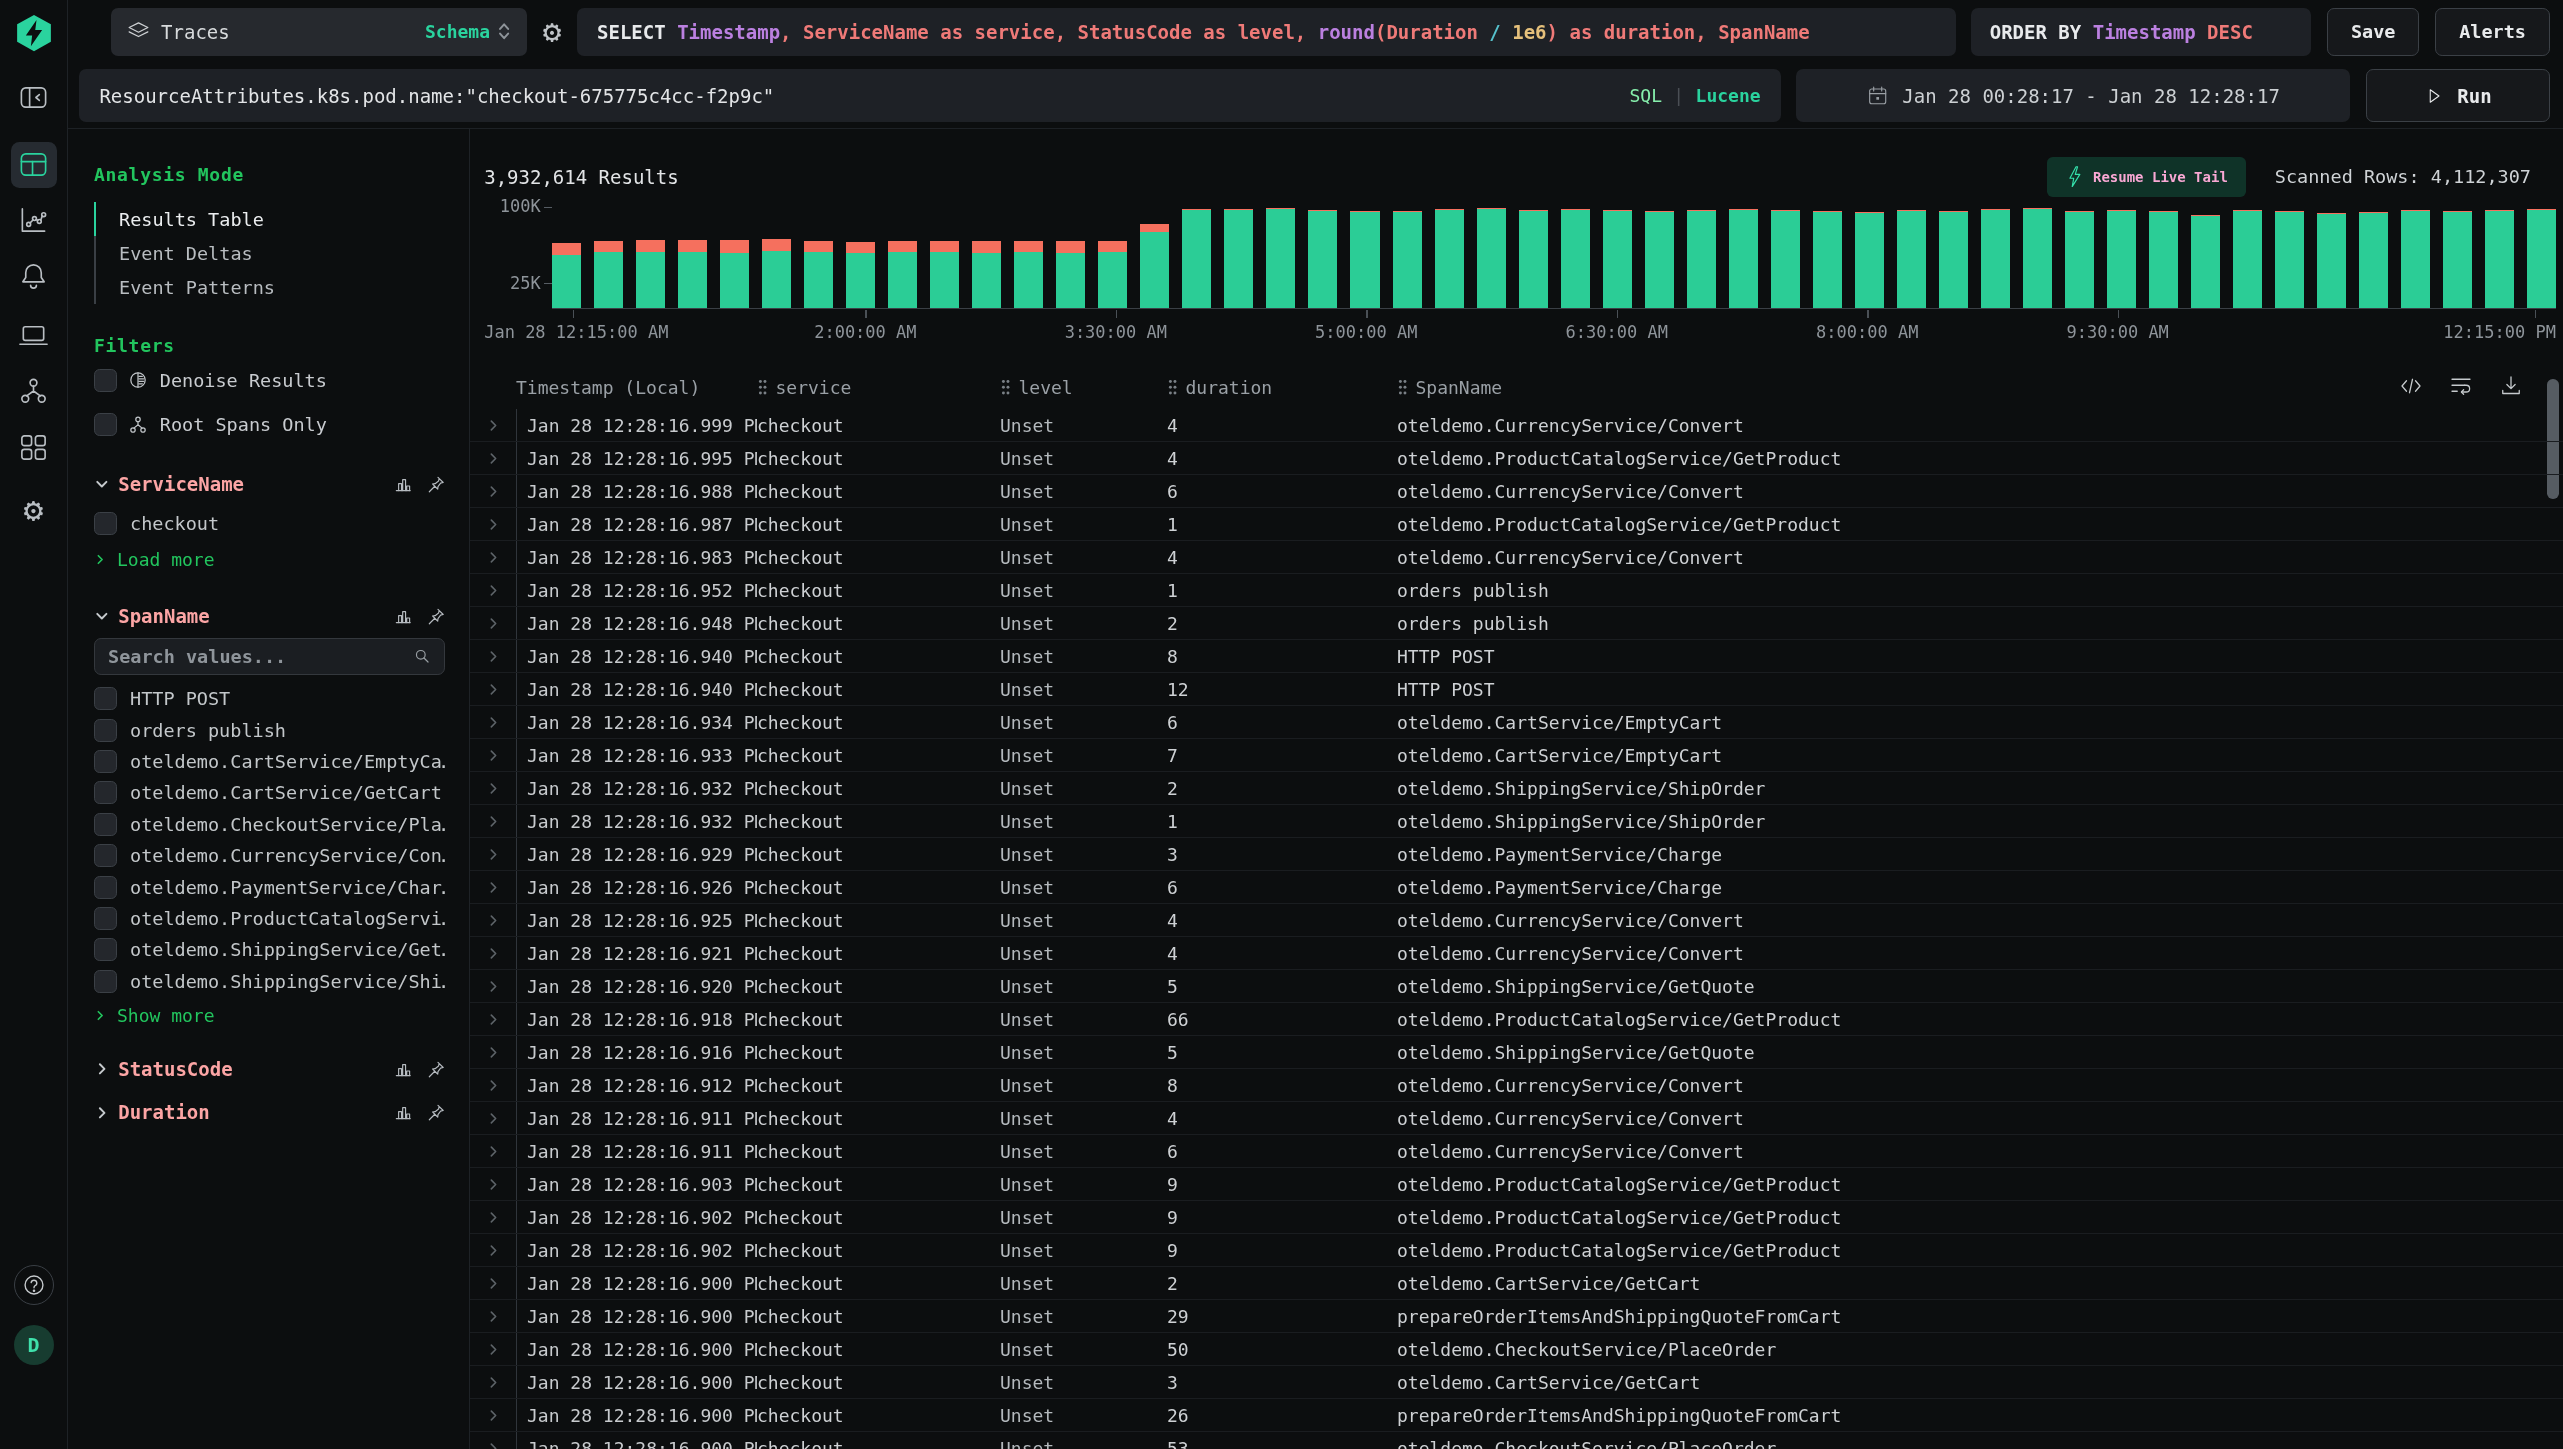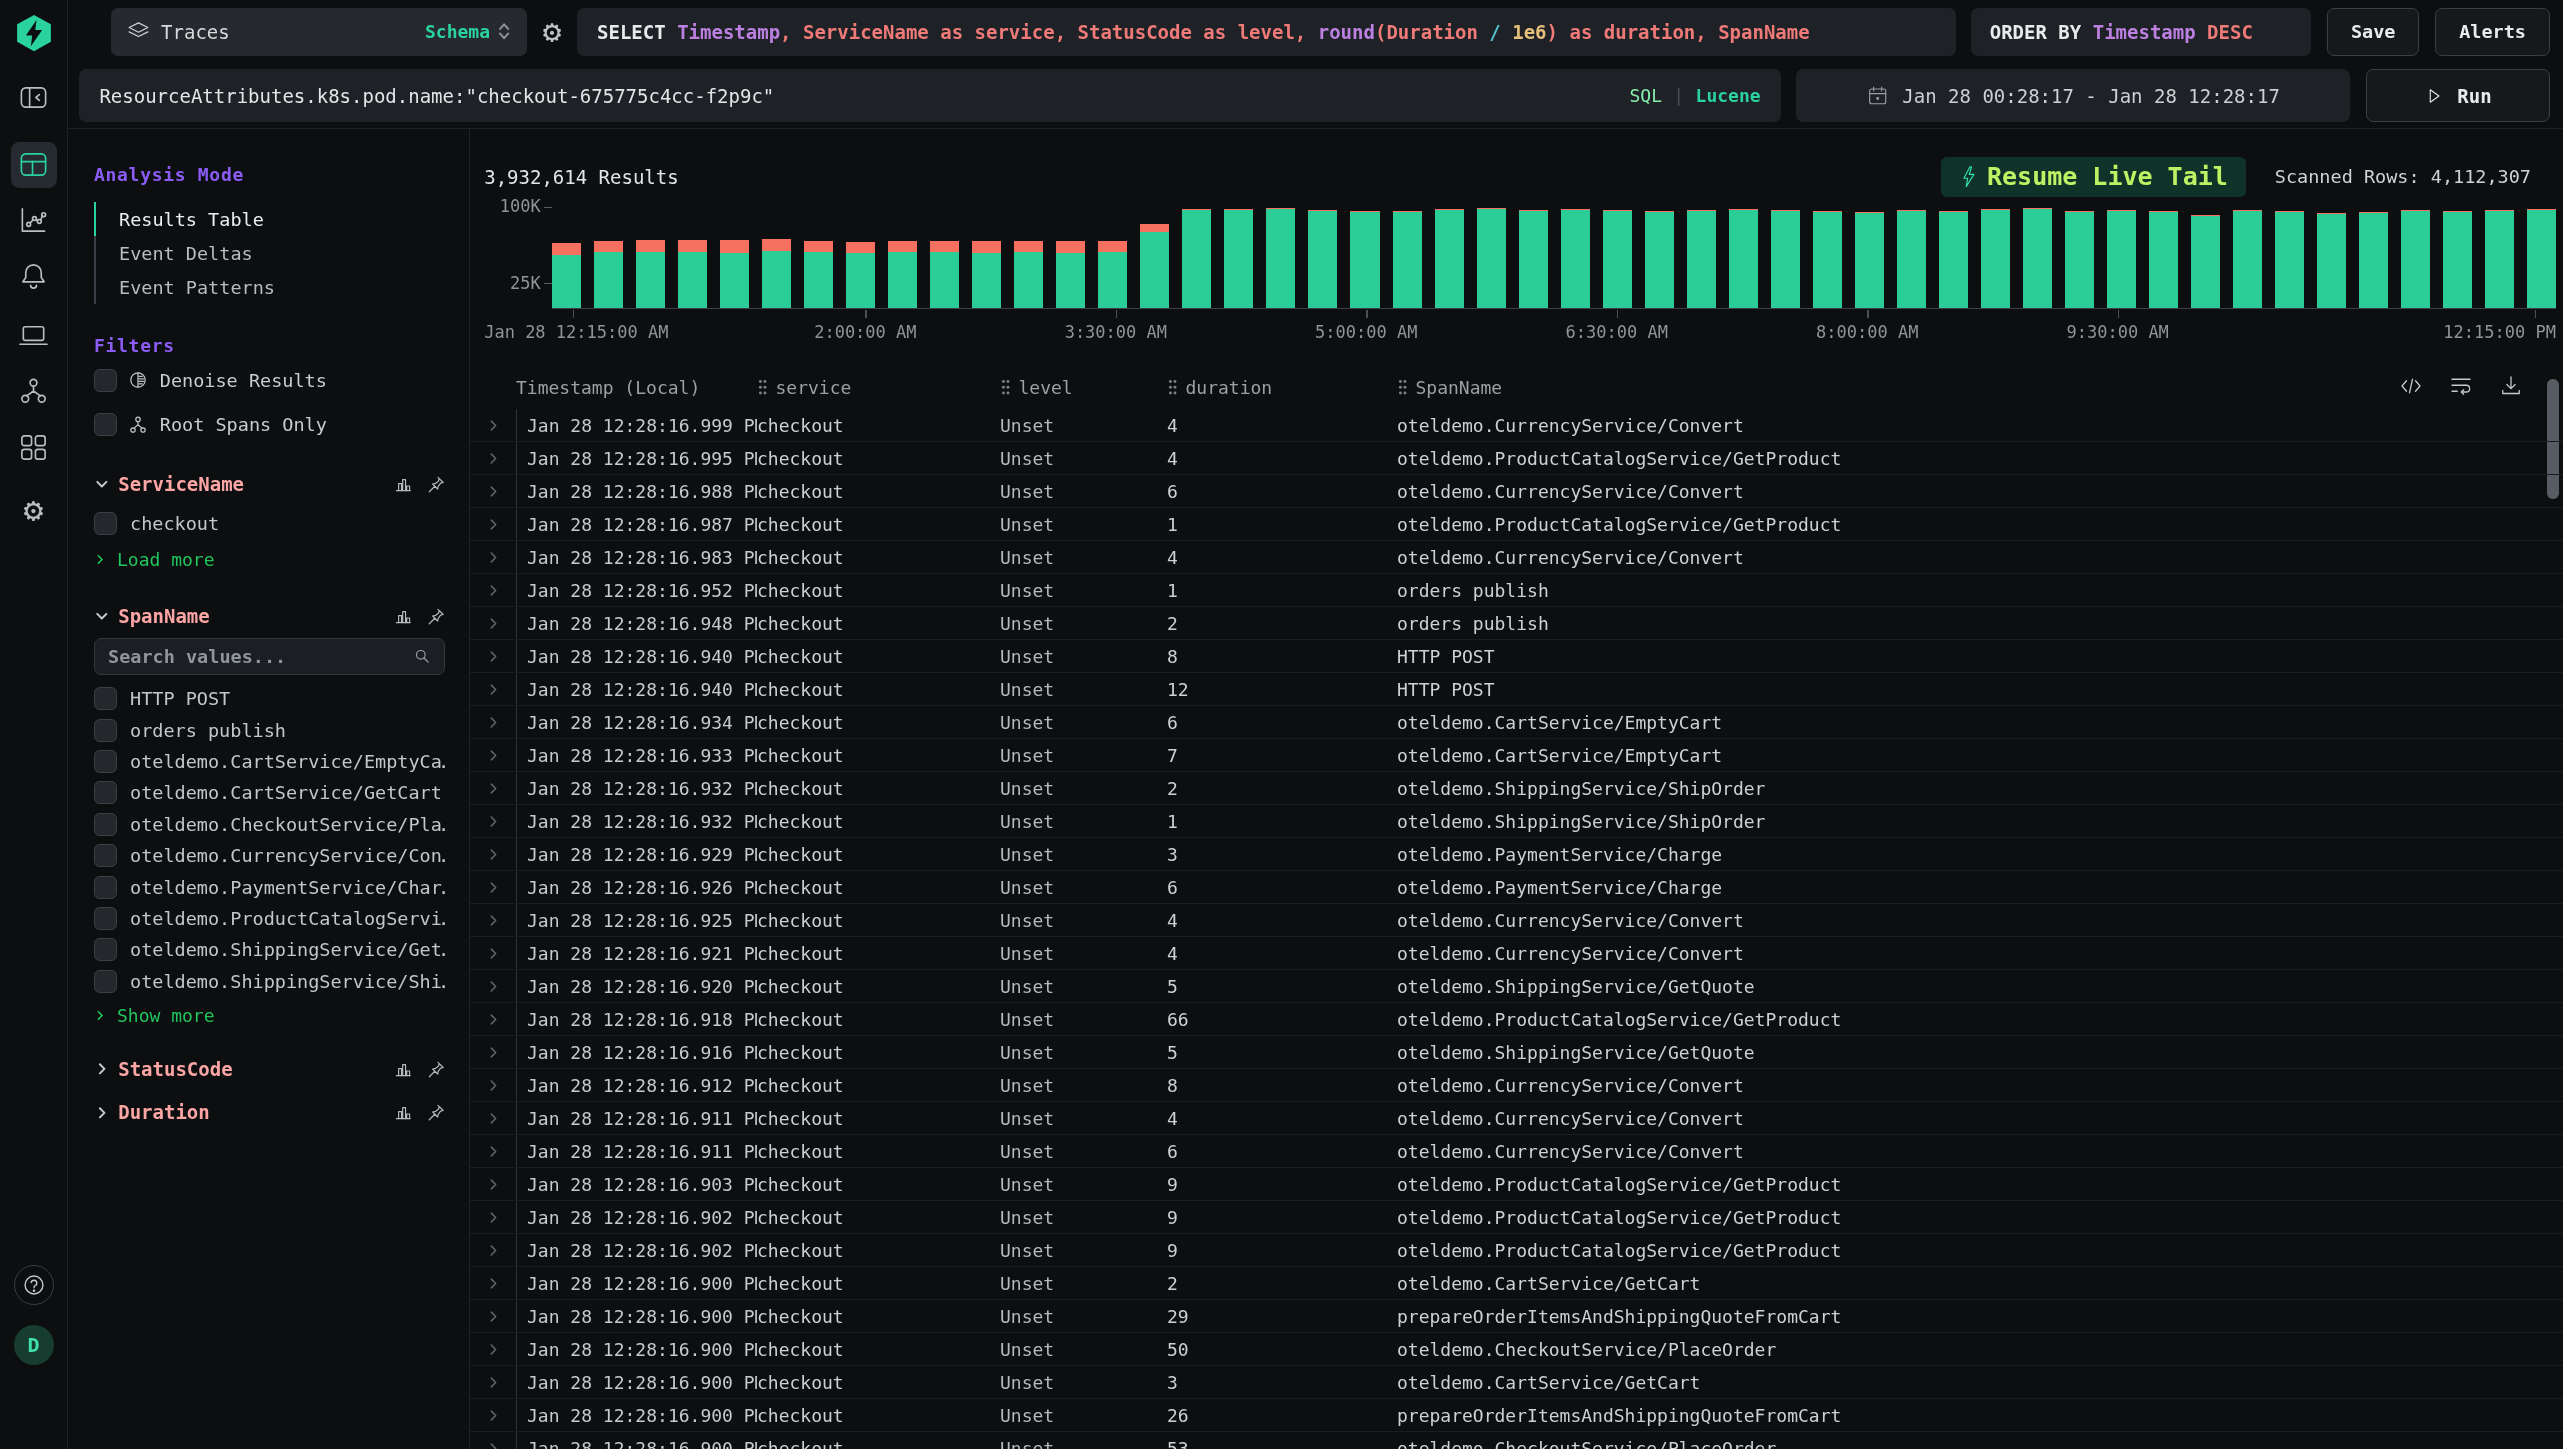--- a/index.html
+++ b/index.html
@@ -43,21 +43,21 @@
   .btn { height:48px; border:0.7px solid #3b4046; background:#16181b; border-radius:7.1px; display:flex; align-items:center; justify-content:center; font-weight:bold; font-size:18.5px; color:#e8eaec; padding:0 23px; flex:none; }
 
   .search-box { flex:1; height:53px; background:#1e2126; border-radius:7.1px; display:flex; align-items:center; padding:0 20px; font-size:19px; color:#e3e5e7; overflow:hidden; }
   .lang-toggle { margin-left:auto; display:flex; align-items:center; gap:11.4px; font-size:18px; flex:none; }
   .lang-sql { color:#86efac; } .lang-div { color:#4a4f55; } .lang-lucene { color:#2ad39e; font-weight:bold; }
   .date-box { width:554px; height:53px; background:#1e2126; border-radius:7.1px; display:flex; align-items:center; justify-content:center; gap:14.2px; font-size:19px; color:#ccd0d3; flex:none; }
   .run-btn { width:184px; height:53px; gap:13px; font-size:19px; }
 
   
   .panel { position:absolute; left:68px; top:128px; width:402px; bottom:0; border-right:0.7px solid #1e2226; padding:36px 24px 0 26px; overflow:hidden; }
-  .sec-label { color:#8b5cf6; font-weight:bold; font-size:18px; letter-spacing:0.7px; }
+  .sec-label { color:#22c55e; font-weight:bold; font-size:18px; letter-spacing:0.7px; }
   .am-list { margin-top:17px; }
   .am-item { height:34px; display:flex; align-items:center; padding-left:23px; font-size:18.5px; color:#b9bdc1; border-left:2.1px solid #3a3f45; }
   .am-item.active { color:#eceef0; border-left-color:#2ad39e; }
   .filters-label { margin-top:31px; }
   .toggle-row { display:flex; align-items:center; gap:11.4px; height:40px; margin-top:4.3px; color:#c9ccd0; font-size:18.5px; }
   .toggle-row .ticon { color:#c0c4c8; }
   .cb { width:23px; height:23px; border-radius:5.7px; background:#24272c; border:0.7px solid #3b4046; flex:none; }
   .facet-hdr { display:flex; align-items:center; gap:8.5px; font-weight:bold; font-size:19px; color:#fca5a5; margin-top:28.5px; }
   .facet-hdr .chev { color:#c6cacd; }
   .facet-tools { margin-left:auto; display:flex; gap:14.2px; color:#b6bbc0; }
@@ -67,21 +67,21 @@
   .more-link { display:flex; align-items:center; gap:10px; height:33px; color:#22c55e; font-size:18px; margin-top:2.8px; }
   .searchv { height:37px; background:#1b1e22; border:0.7px solid #34383d; border-radius:7.1px; display:flex; align-items:center; padding:0 13px; color:#8f959b; font-weight:bold; font-size:18.5px; margin:11.4px 0 8.5px 0; }
   .searchv .mag { margin-left:auto; color:#9aa0a5; }
   .more-filters { margin-top:31px; height:43px; border:0.7px solid #34383e; border-radius:5.7px; display:flex; align-items:center; justify-content:center; gap:11.4px; font-weight:bold; font-size:18.5px; color:#ced1d4; }
 
   
   .main { position:absolute; left:470px; top:128px; right:0; bottom:0; overflow:hidden; }
   .results-row { position:absolute; top:28.5px; left:14.2px; right:32px; display:flex; align-items:center; }
   .results-count { font-size:19px; color:#e2e4e6; }
   .live-zone { margin-left:auto; display:flex; align-items:center; gap:28.5px; }
-  .live-pill { background:#0f3328; color:#bef264; font-weight:bold; font-size:25px; height:40px; border-radius:5.7px; display:flex; align-items:center; gap:10px; padding:0 18.5px; }
+  .live-pill { background:#0f3328; color:#f9a8d4; font-weight:bold; font-size:14px; height:40px; border-radius:5.7px; display:flex; align-items:center; gap:10px; padding:0 18.5px; }
   .scanned { font-size:18.5px; color:#cfd3d6; }
 
   .chart { position:absolute; top:74px; left:14.2px; right:7.1px; height:142px; }
   .plot { position:relative; margin-left:68px; height:107px; border-bottom:1.4px solid #3a3f45; display:flex; align-items:flex-end; gap:13px; }
   .bar { flex:1; display:flex; flex-direction:column; justify-content:flex-end; }
   .seg.red { background:#f5705e; }
   .seg.green { background:#2bcd96; }
   .ylab { position:absolute; right:100%; margin-right:11.4px; font-size:17px; color:#8e949a; }
   .ytick { position:absolute; left:-8.5px; width:8.5px; height:1.4px; background:#565c63; }
   .xtick { position:absolute; bottom:-10px; width:1.4px; height:8.5px; background:#4a5056; }

